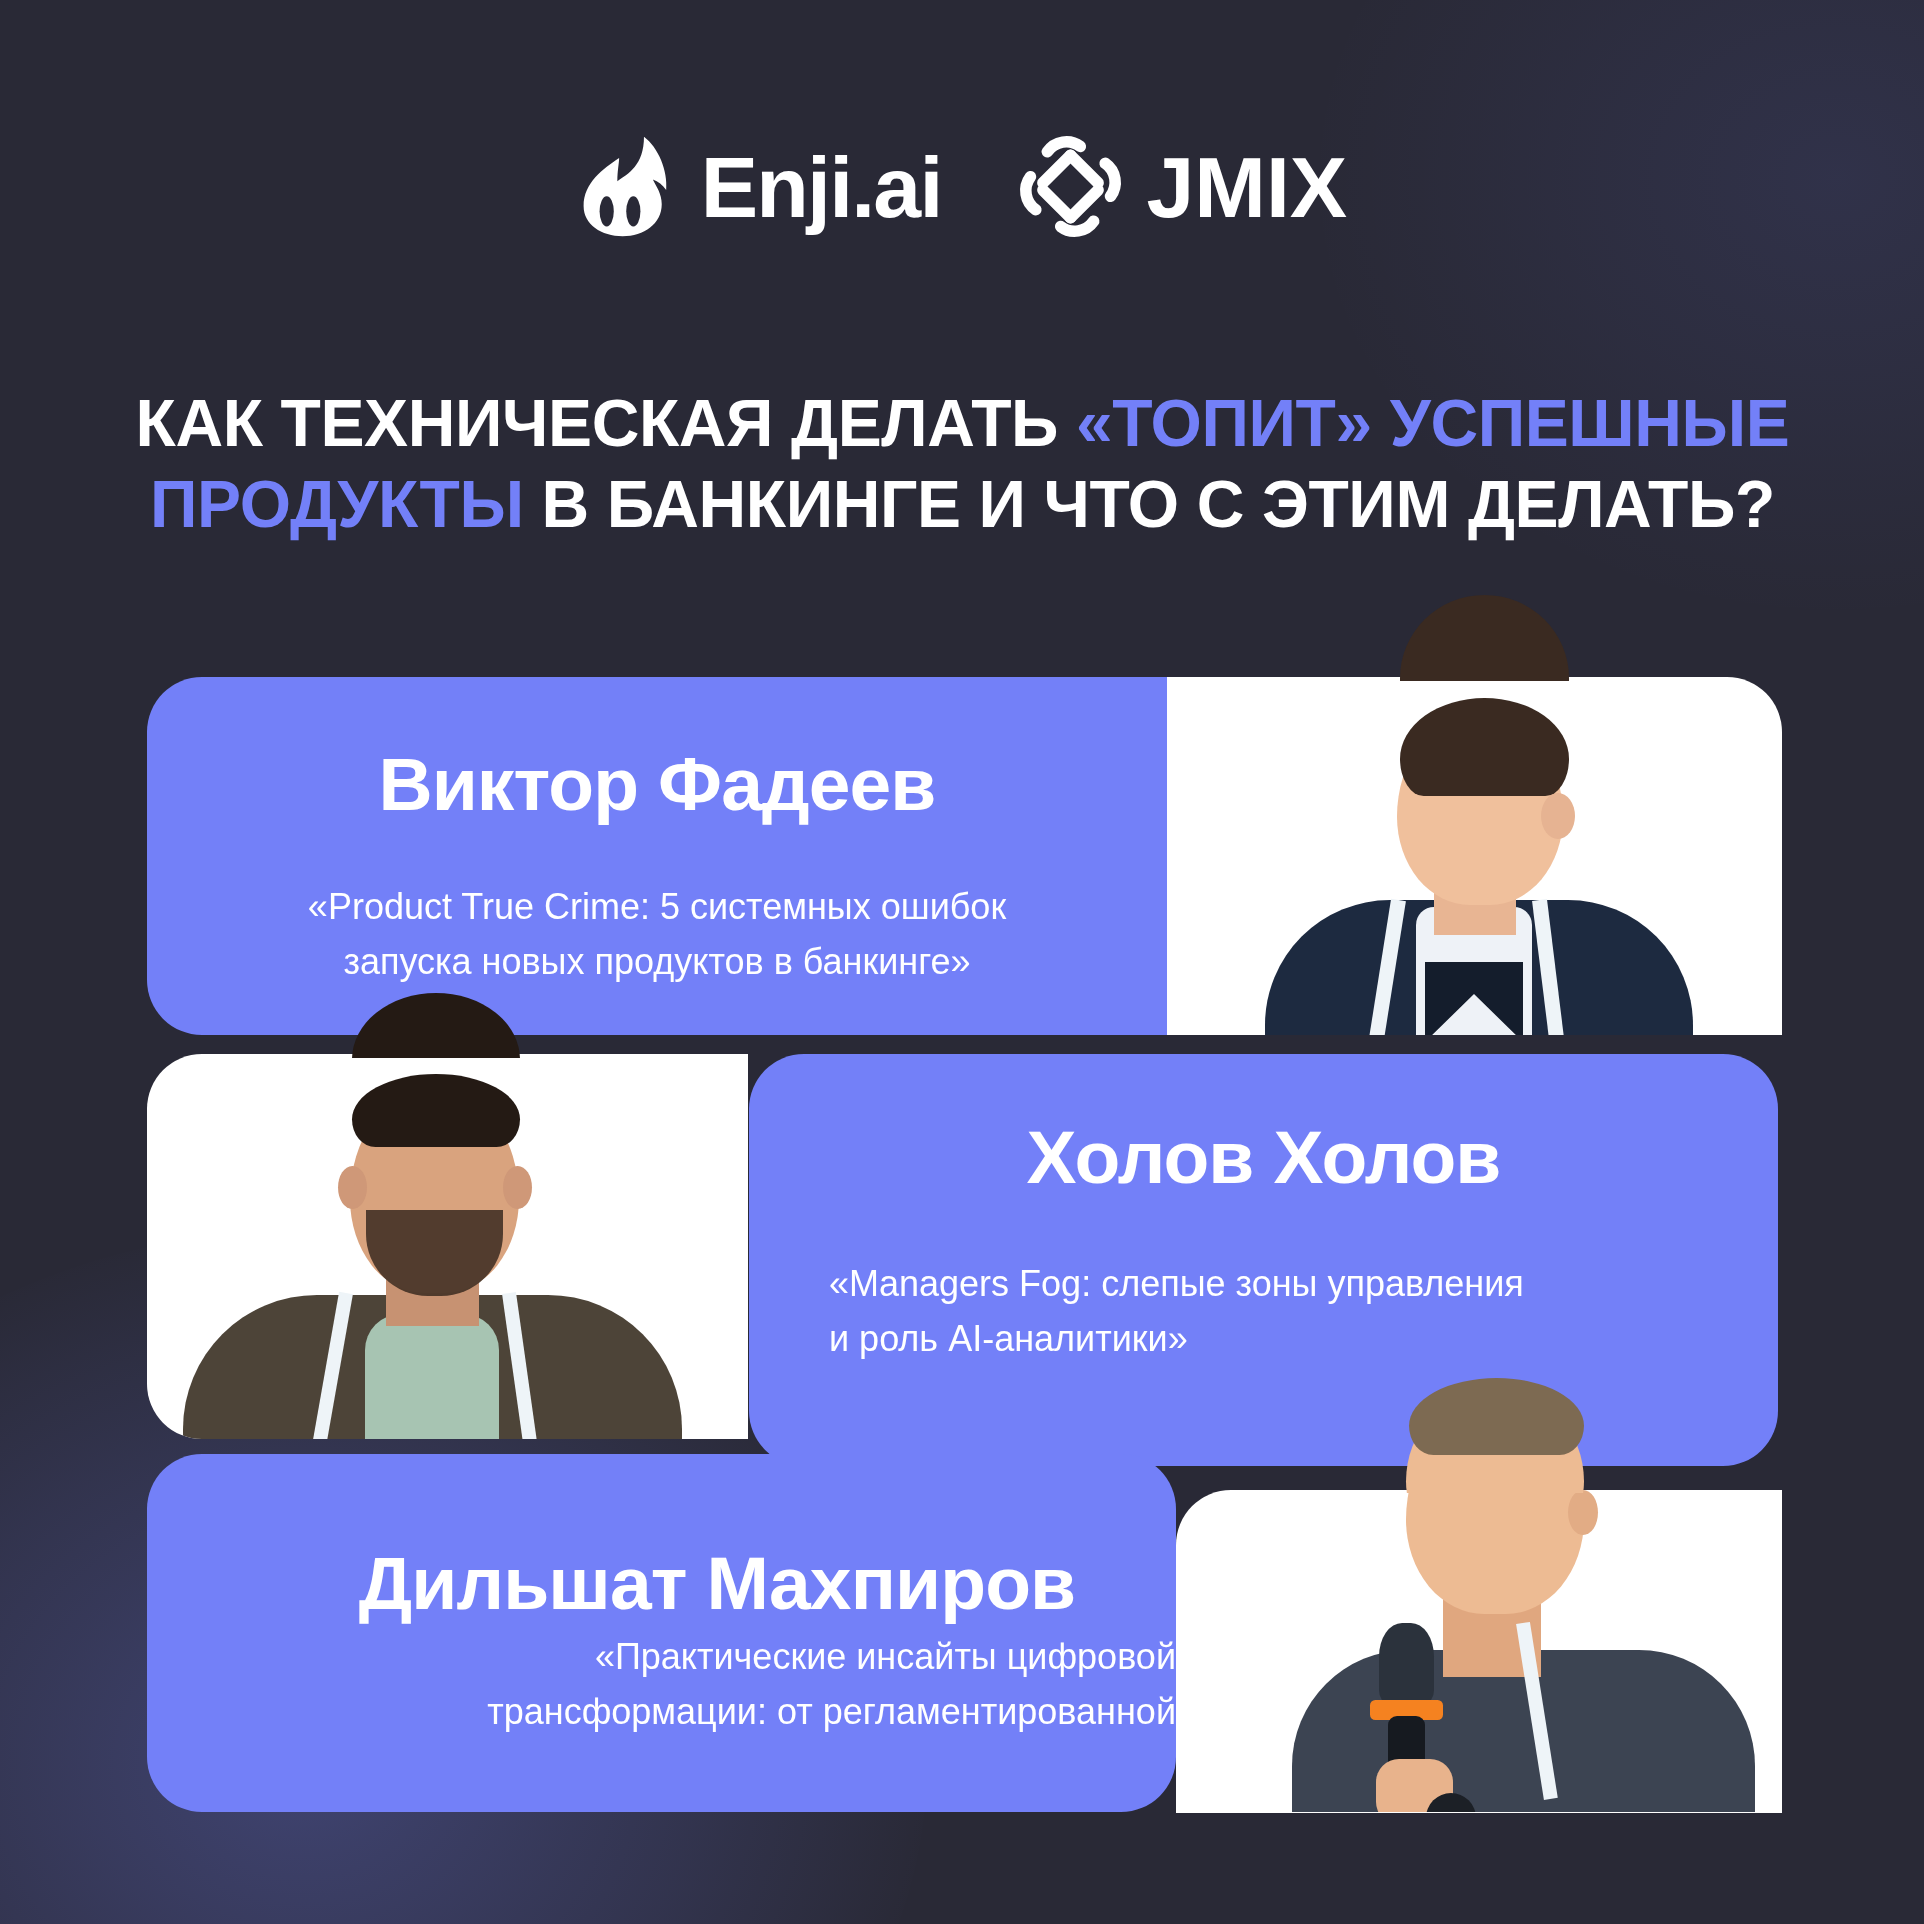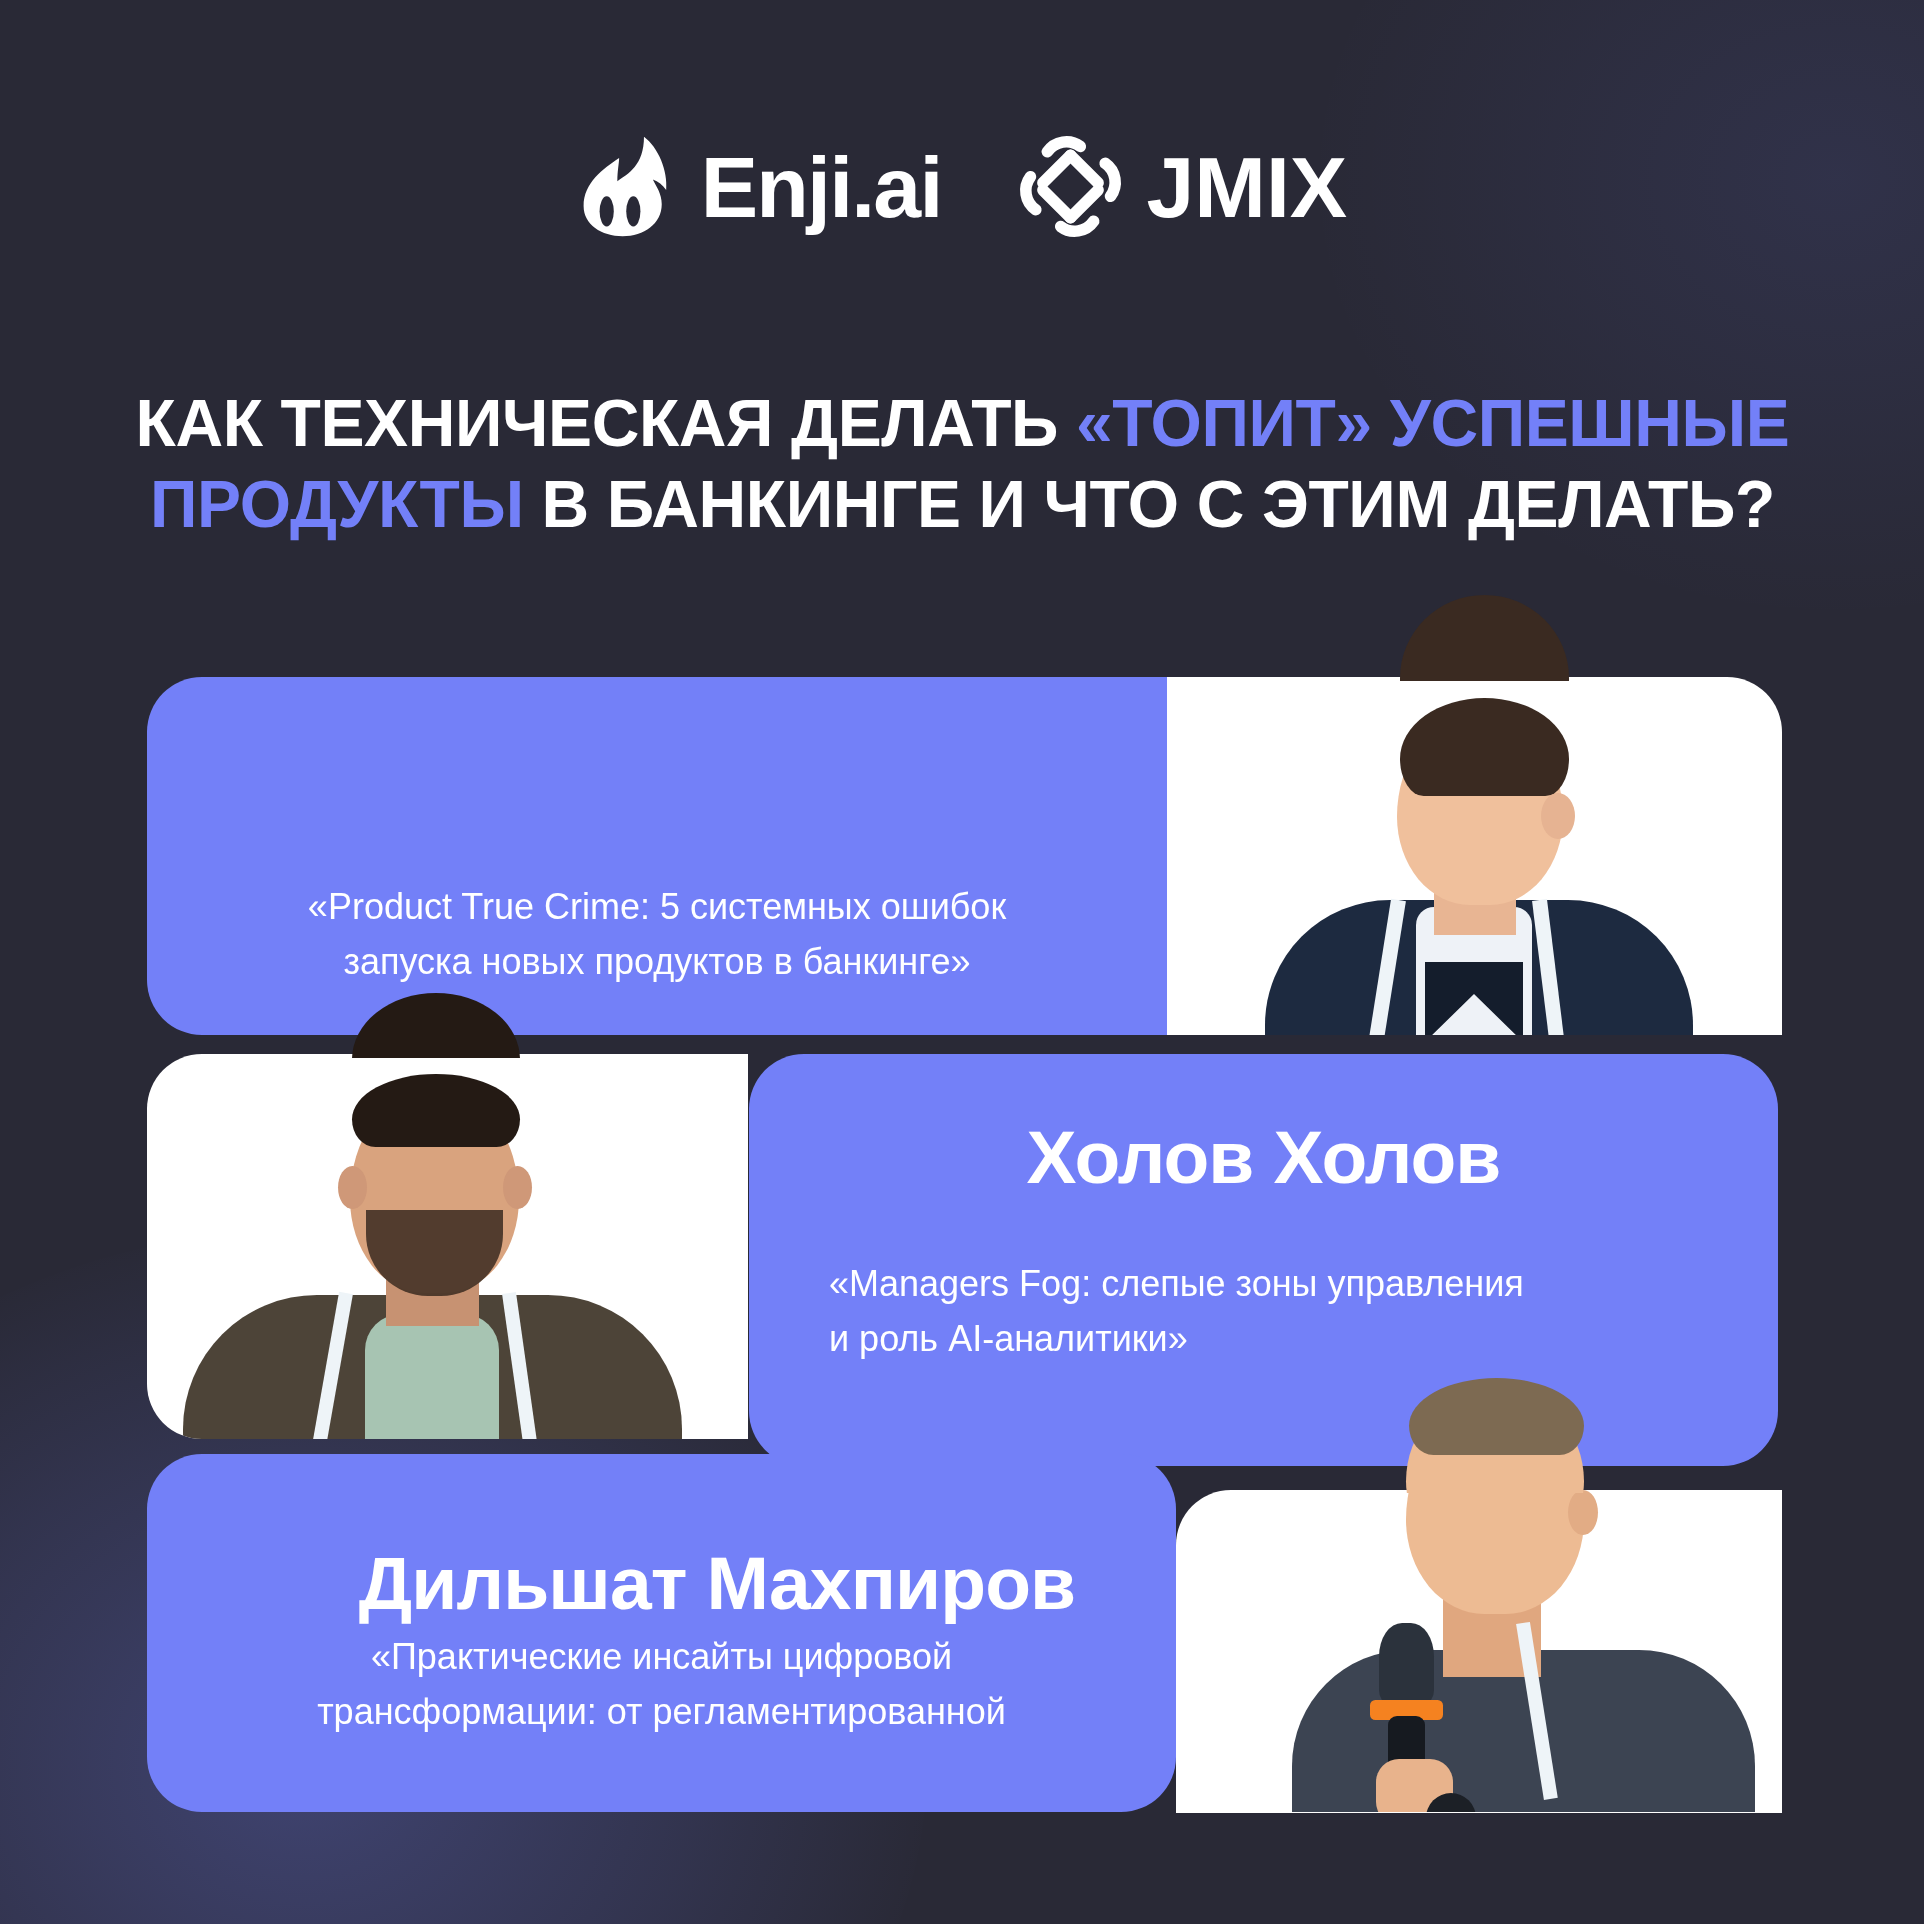--- a/index.html
+++ b/index.html
@@ -125,20 +125,21 @@
         <div class="lanyard" style="left:374px; top:223px; width:15px; height:143px; transform:rotate(-7deg); transform-origin:top center;"></div>
 
         <div class="ph-neck" style="left:276px; top:178px; width:82px; height:80px; background:#e8b593;"></div>
         <div class="ph-head" style="left:239px; top:36px; width:166px; height:192px; background:#f0c09c;"></div>
         <div class="ph-ear" style="left:383px; top:116px; width:34px; height:46px; background:#e6b392;"></div>
         <div class="ph-hair" style="left:242px; top:21.4px; width:169px; height:98px; background:#3a2a21;"></div>
       </div>
     </div>
 
     <div class="panel-blue" style="left:147px; top:677px; width:1020px; height:358px; border-radius:55px 0 0 55px;">
+      <div class="sp-name" style="left:0; top:70px; width:1020px; text-align:center;">Виктор Фадеев</div>
       <div class="sp-talk" style="left:0; top:203px; width:1020px; text-align:center;">
         <div>«Product True Crime: 5 системных ошибок</div>
         <div>запуска новых продуктов в банкинге»</div>
       </div>
     </div>
 
     <div class="photo" style="left:1158px; top:579px; width:624px; height:102px;">
       <div class="ph-hair" style="left:242px; top:16px; width:169px; height:134px; background:#3a2a21;"></div>
     </div>
   </div>
@@ -186,21 +187,21 @@
         <div class="mic-head" style="left:203px; top:267px; width:55px; height:80px;"></div>
         <div class="mic-ring" style="left:194px; top:344px; width:73px; height:19.6px;"></div>
         <div class="mic-body" style="left:212px; top:360px; width:37px; height:96px;"></div>
         <div class="ph-body" style="left:200px; top:403px; width:77px; height:66px; background:#e8b38c; border-radius:23px;"></div>
         <div class="watch" style="left:250px; top:437px; width:50px; height:50px;"></div>
       </div>
     </div>
 
     <div class="panel-blue" style="left:147px; top:1454px; width:1029px; height:358px; border-radius:55px 55px 55px 55px;">
       <div class="sp-name" style="left:0; top:52px; width:1140px; text-align:center;margin-top:40px;">Дильшат Махпиров</div>
-      <div class="sp-talk" style="left:0; top:176px; width:1029px; text-align:center;">
+      <div class="sp-talk" style="left:0; top:176px; width:1029px; text-align:right;">
         <div>«Практические инсайты цифровой</div>
         <div>трансформации: от регламентированной</div>
       </div>
     </div>
 
     <div class="photo" style="left:1176px; top:1337px; width:606px; height:156px;">
       <div class="ph-head" style="left:230px; top:53px; width:178px; height:169px; background:#edbb93;"></div>
       <div class="ph-hair" style="left:233px; top:41px; width:175px; height:77px; background:#7d6a52;"></div>
     </div>
   </div>

